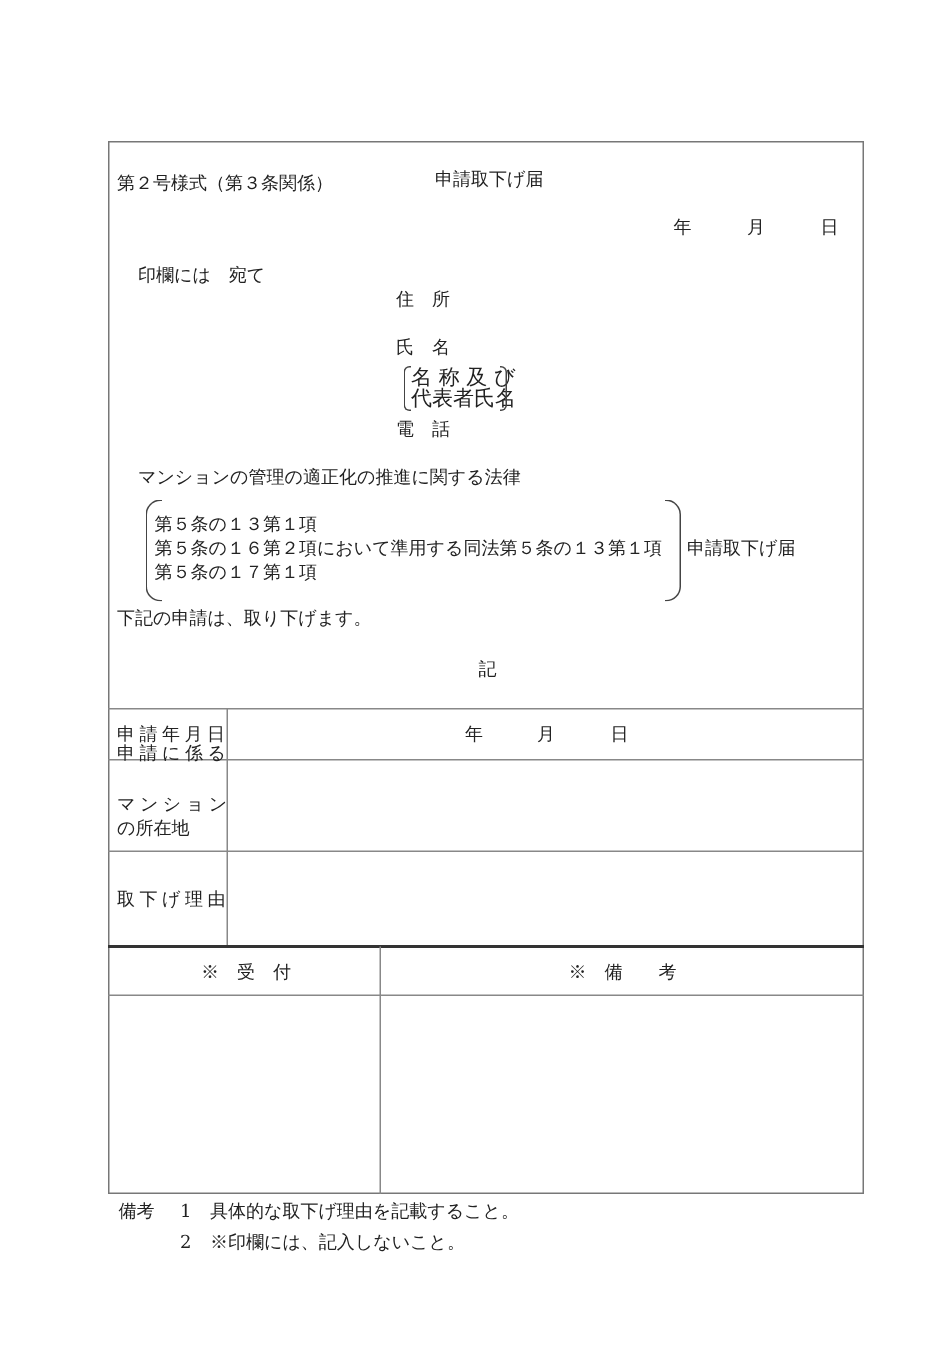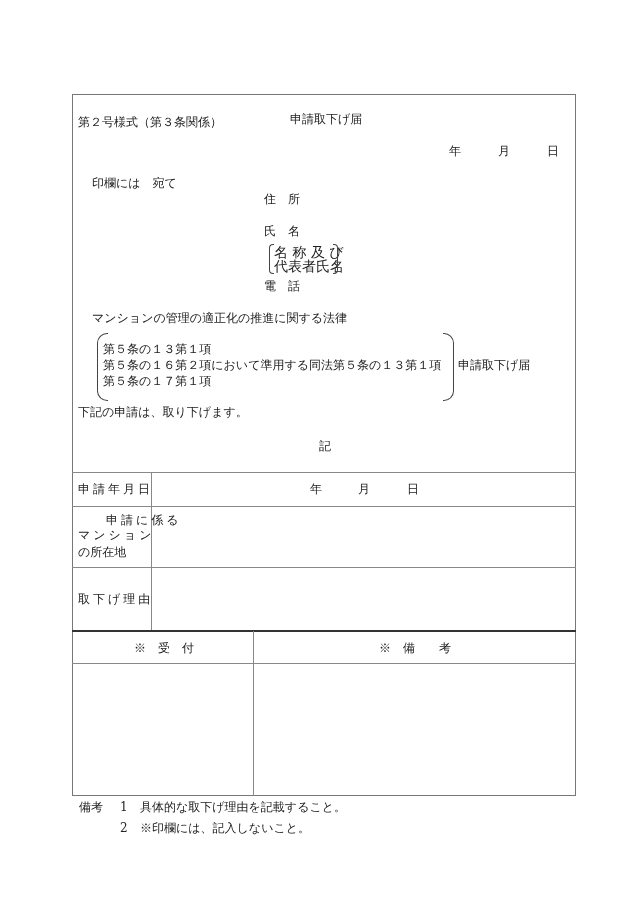--- a/index.html
+++ b/index.html
@@ -61,22 +61,22 @@
 <div class="hline thick" style="left:72px; top:630px; width:504px;"></div>
 <div class="vline" style="left:151px; top:472px; height:158px;"></div>
 
 <div class="abs spaced" style="left:78px; top:483px;">申請年月日</div>
 <div>
   <span class="abs" style="left:310px; top:483px;">年</span>
   <span class="abs" style="left:358px; top:483px;">月</span>
   <span class="abs" style="left:407px; top:483px;">日</span>
 </div>
 
-<div class="abs spaced" style="left:78px; top:514px;margin-left:28px;">申請に係る</div>
-<div class="abs spaced" style="left:78px; top:530px;font-family:Liberation Mono, monospace;">マンション</div>
+<div class="abs spaced" style="left:78px; top:496px;">申請に係る</div>
+<div class="abs spaced" style="left:78px; top:530px;">マンション</div>
 <div class="abs" style="left:78px; top:546px;text-align:right;">の所在地</div>
 <div style="position:absolute; left:152px; top:507px; width:423px; height:60px;"></div>
 
 <div class="abs spaced" style="left:78px; top:593px;">取下げ理由</div>
 <div style="position:absolute; left:152px; top:568px; width:423px; height:62px;"></div>
 
 <div class="vline" style="left:253px; top:631px; height:165px;"></div>
 <div class="hline" style="left:72px; top:663px; width:504px;"></div>
 <div class="abs" style="left:134px; top:642px;">※　受　付</div>
 <div class="abs" style="left:379px; top:642px;">※　備　　考</div>

